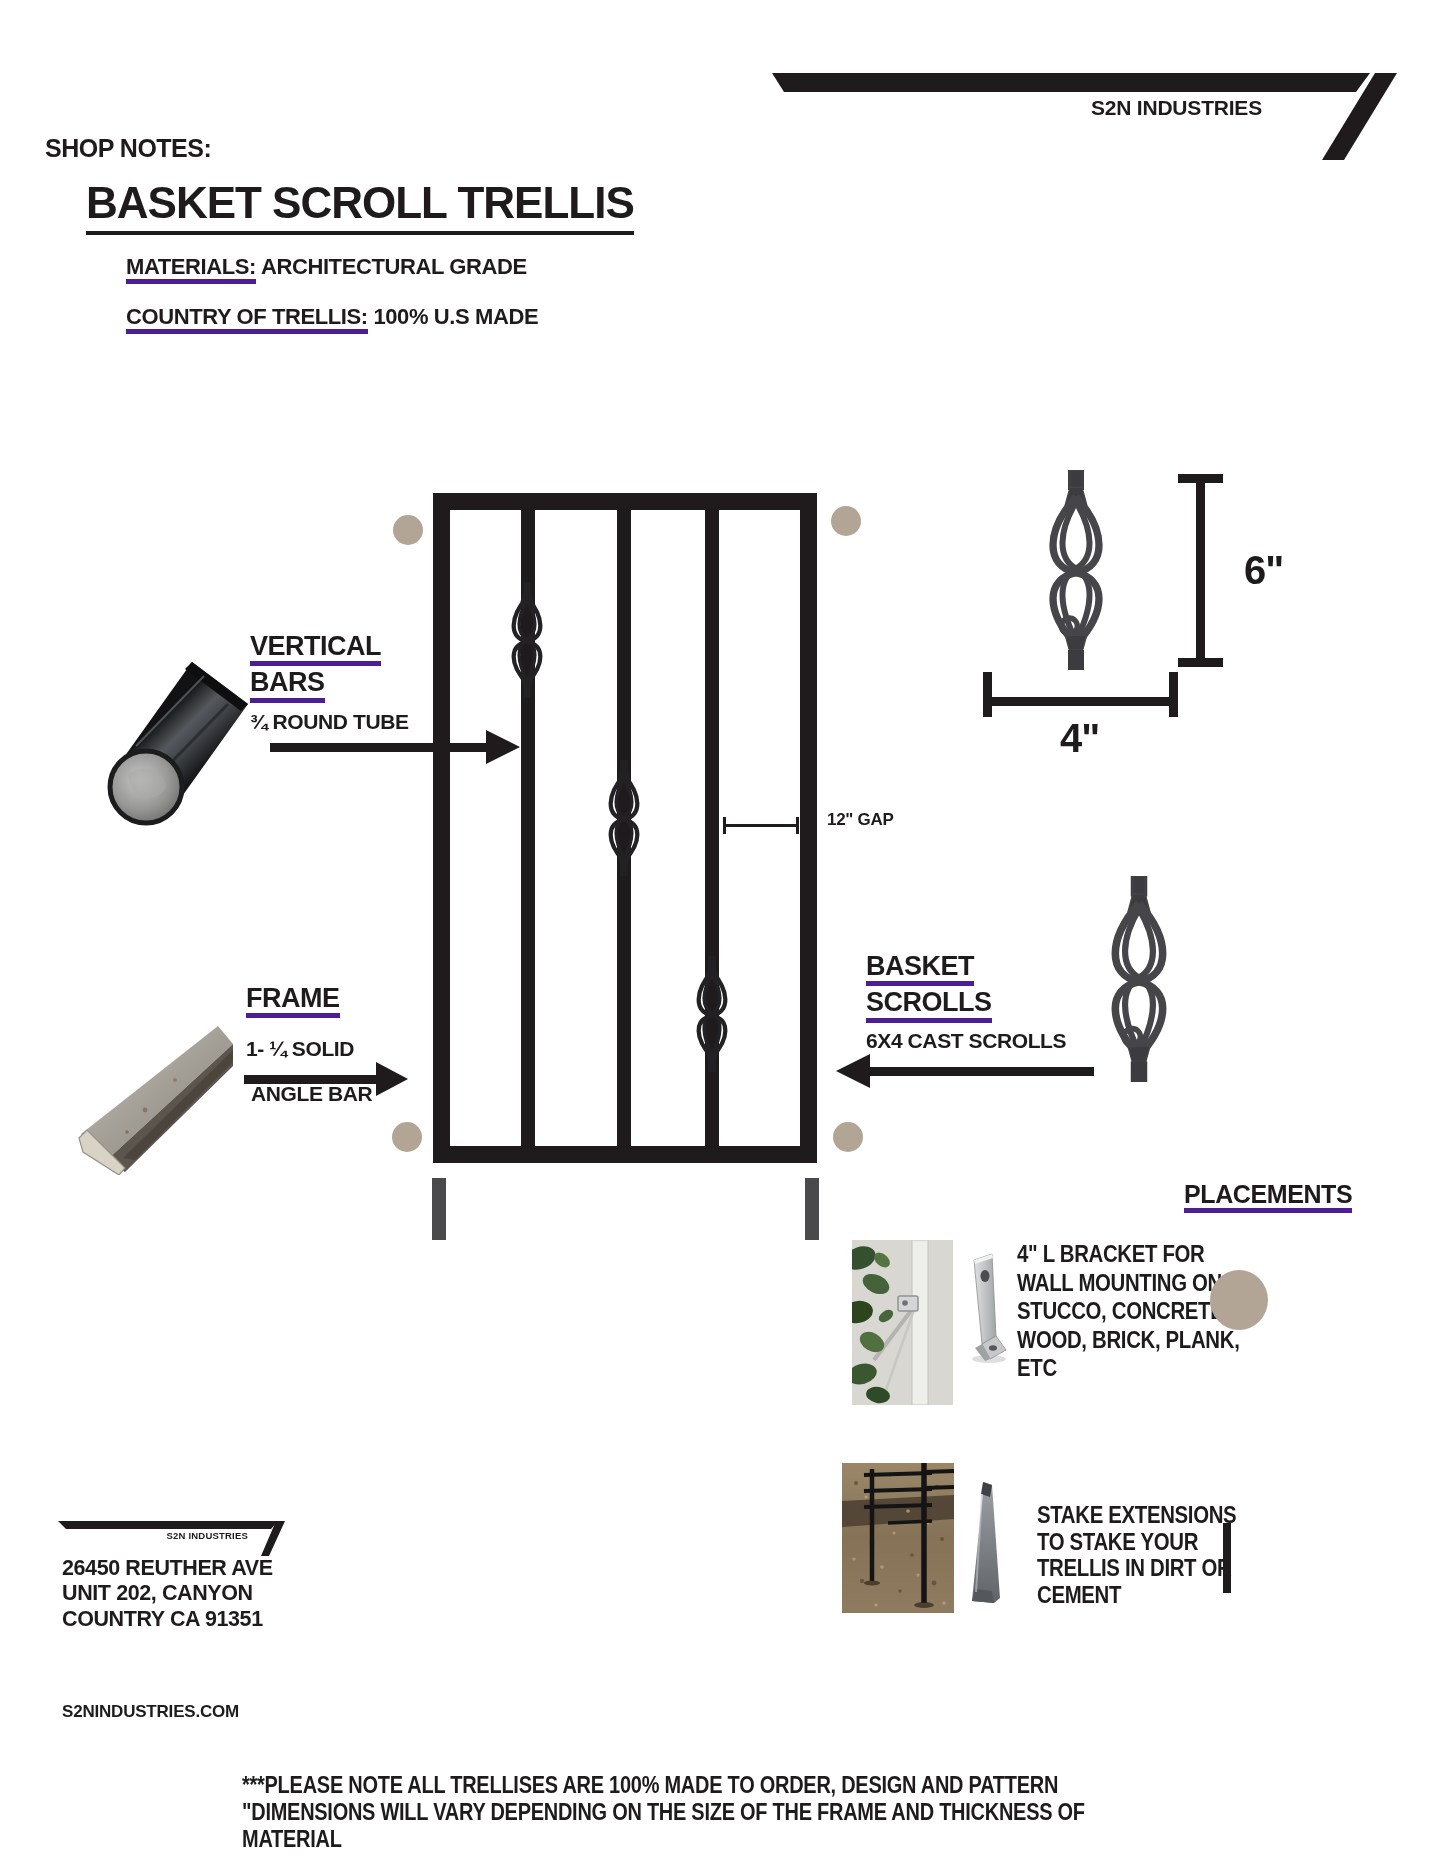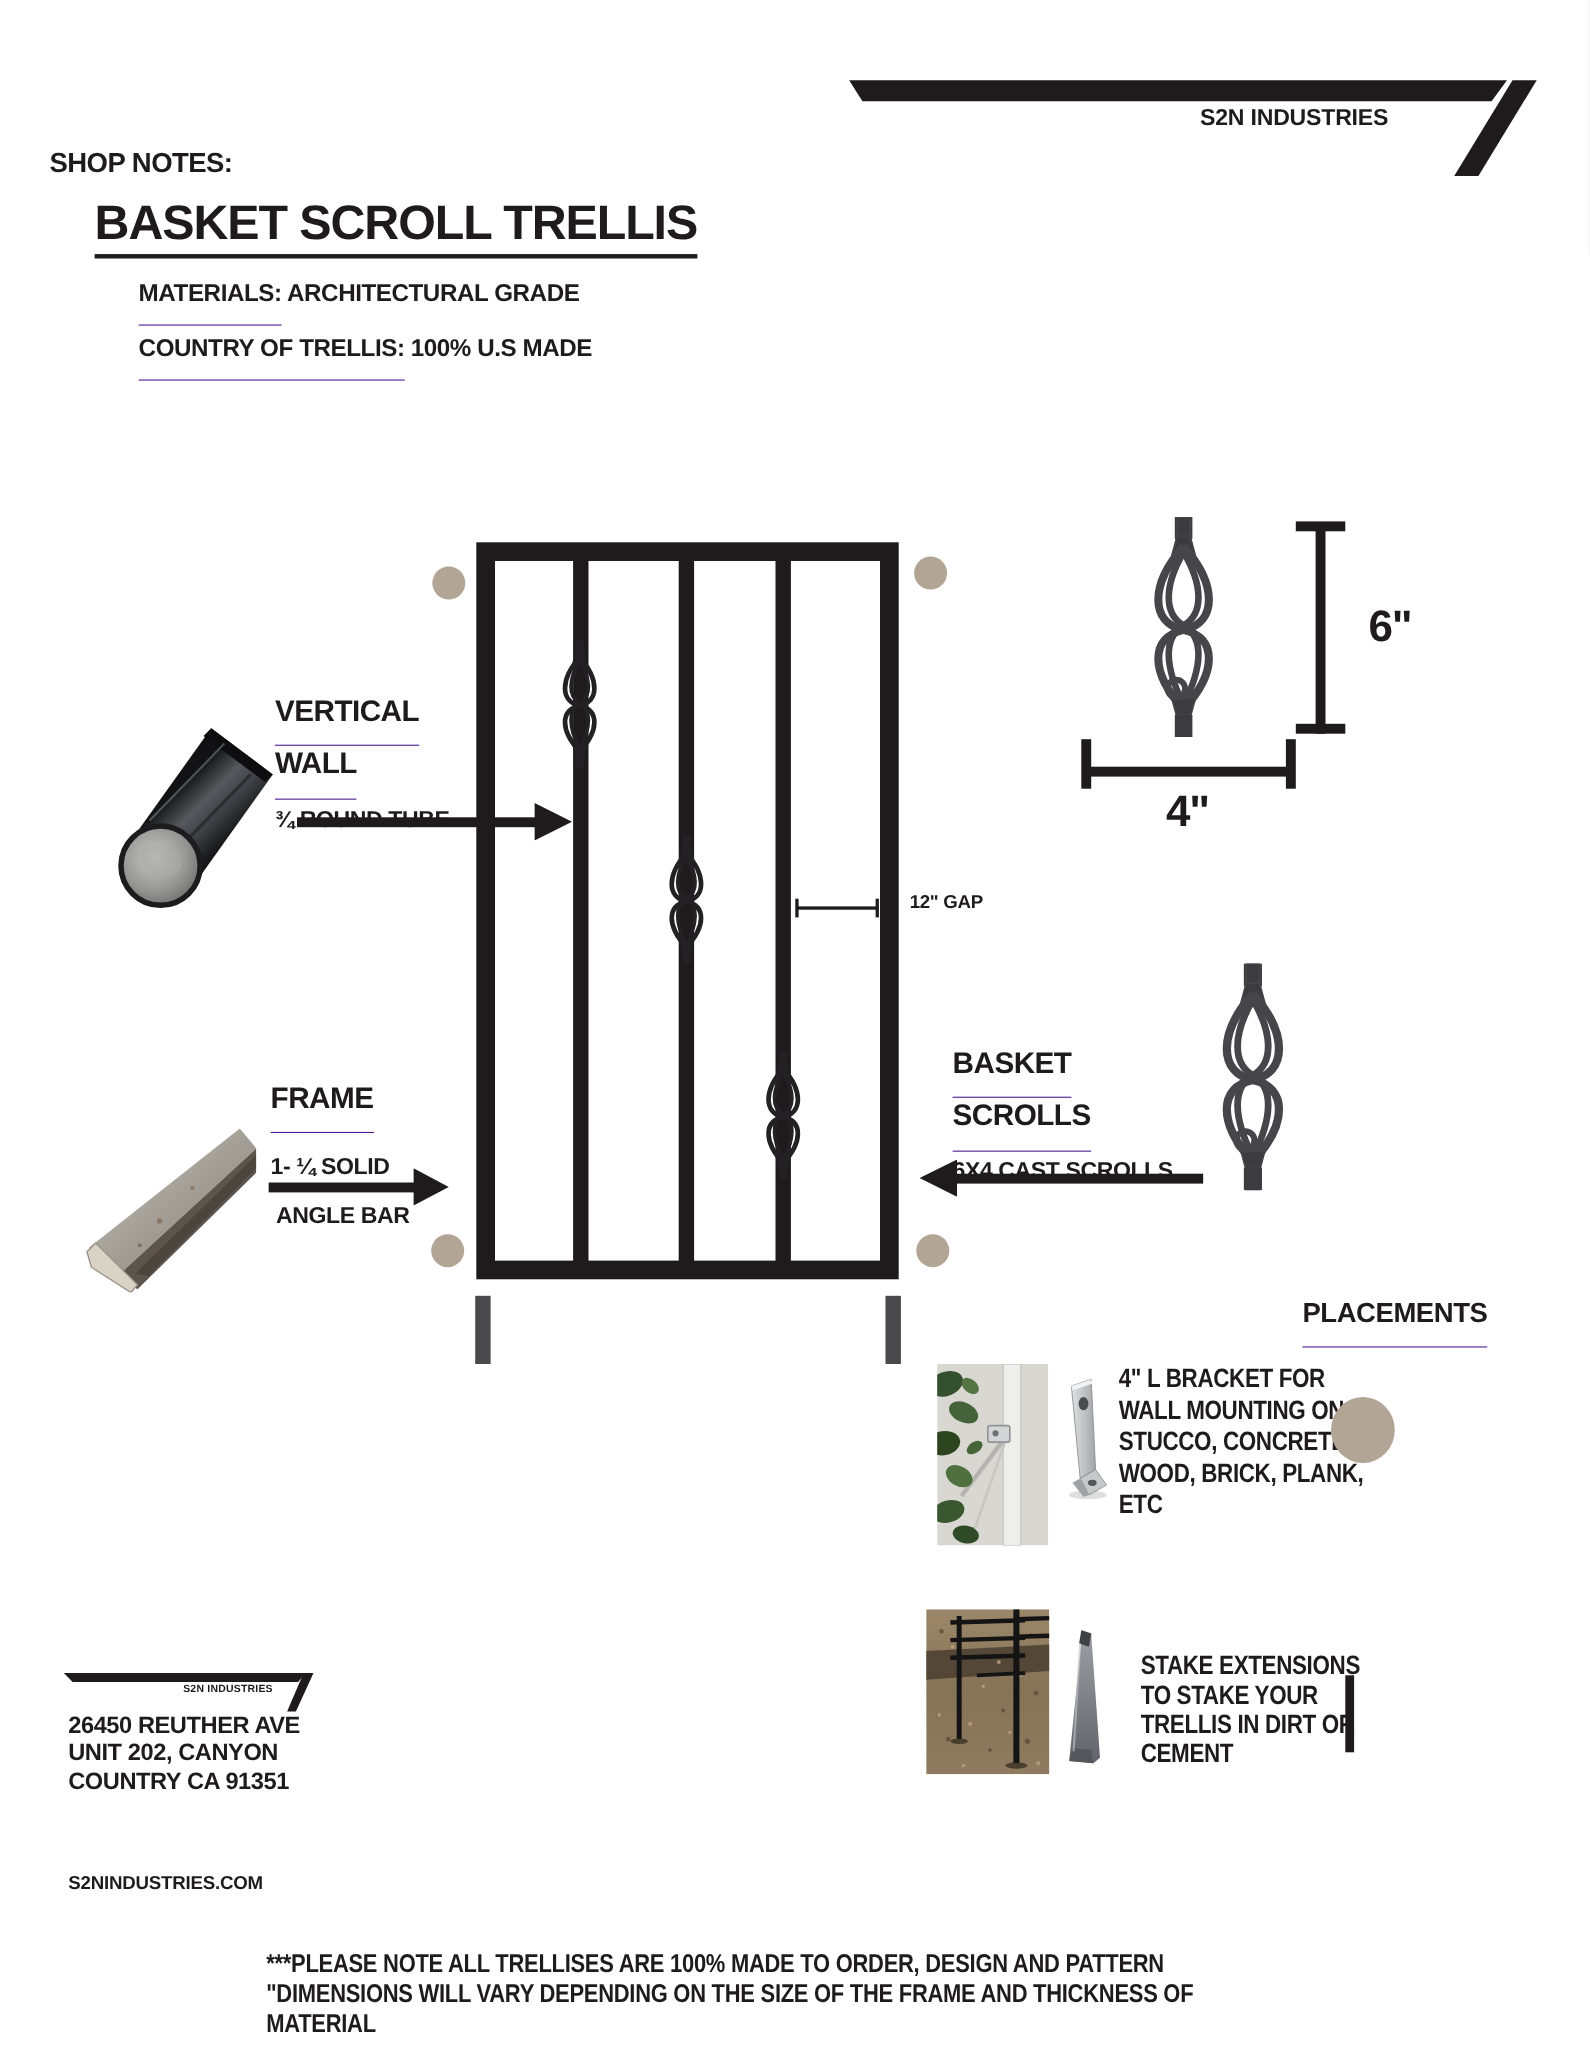--- a/index.html
+++ b/index.html
@@ -1,19 +1,19 @@
 <!DOCTYPE html>
 <html><head>
 <meta charset="utf-8">
 <style>
   html,body{margin:0;padding:0;background:#e9e9e9;}
   .page{position:relative;width:1445px;height:1871px;background:#ffffff;overflow:hidden;
         font-family:"Liberation Sans",sans-serif;color:#1f1b1c;font-weight:700;}
   .abs{position:absolute;}
-  .u{border-bottom:1px solid #4c1d95;padding-bottom:17px;display:inline-block;line-height:1.05;}
+  .u{border-bottom:5px solid #4c1d95;padding-bottom:1px;display:inline-block;line-height:1.05;}
   .u4{border-bottom:4px solid #1f1b1c;padding-bottom:3px;display:inline-block;}
   .blk{background:#1f1b1c;}
   .dot{width:30px;height:30px;border-radius:50%;background:#b3a595;}
   .cond{transform:scaleX(0.85);transform-origin:0 0;}
   .label-big{font-size:27px;letter-spacing:-0.5px;line-height:1.22;}
   .label-small{font-size:21px;letter-spacing:-0.4px;}
   .stake{background:#4a4a4c;}
   .dimline{background:#1f1b1c;}
   .dimnum{font-size:40px;letter-spacing:-1px;}
   svg{display:block;}
@@ -127,21 +127,21 @@
     <polygon points="17,139 92,34 148,76 73,181" fill="url(#tubeGrad)"></polygon>
     <polygon points="92,34 148,76 141,83 85,41" fill="#0e0e10"></polygon>
     <path d="M36,118 L104,48" stroke="#6e7175" stroke-width="2" opacity="0.65"></path>
     <path d="M58,148 L128,76" stroke="#26282a" stroke-width="3" opacity="0.8"></path>
     <circle cx="46" cy="159" r="36" fill="url(#faceGrad)"></circle>
     <circle cx="46" cy="159" r="36" fill="none" stroke="#1c1c1e" stroke-width="5"></circle>
     <path d="M28,146 q10,-8 24,-4 q12,4 14,16 q-4,12 -20,12 q-16,-2 -18,-24" fill="#aaaaa8" opacity="0.55"></path>
   </svg>
   <div class="abs label-big" style="left:250px;top:630px">
     <span class="u">VERTICAL</span><br>
-    <span class="u">WALL</span>
+    <span class="u">BARS</span>
     <div class="label-small" style="margin-top:6px">¾ ROUND TUBE</div>
   </div>
   <svg class="abs" style="left:270px;top:730px" width="250" height="34" viewBox="0 0 250 34">
     <rect x="0" y="13" width="218" height="9" fill="#1f1b1c"></rect>
     <polygon points="216,0 250,17 216,34" fill="#1f1b1c"></polygon>
   </svg>
 
   <svg class="abs" style="left:75px;top:1020px" width="158" height="155" viewBox="0 0 158 155">
     <polygon points="143,6 158,24 32,140 6,114" fill="url(#angTop)"></polygon>
     <polygon points="158,24 158,46 50,152 32,140" fill="#5c554d"></polygon>

